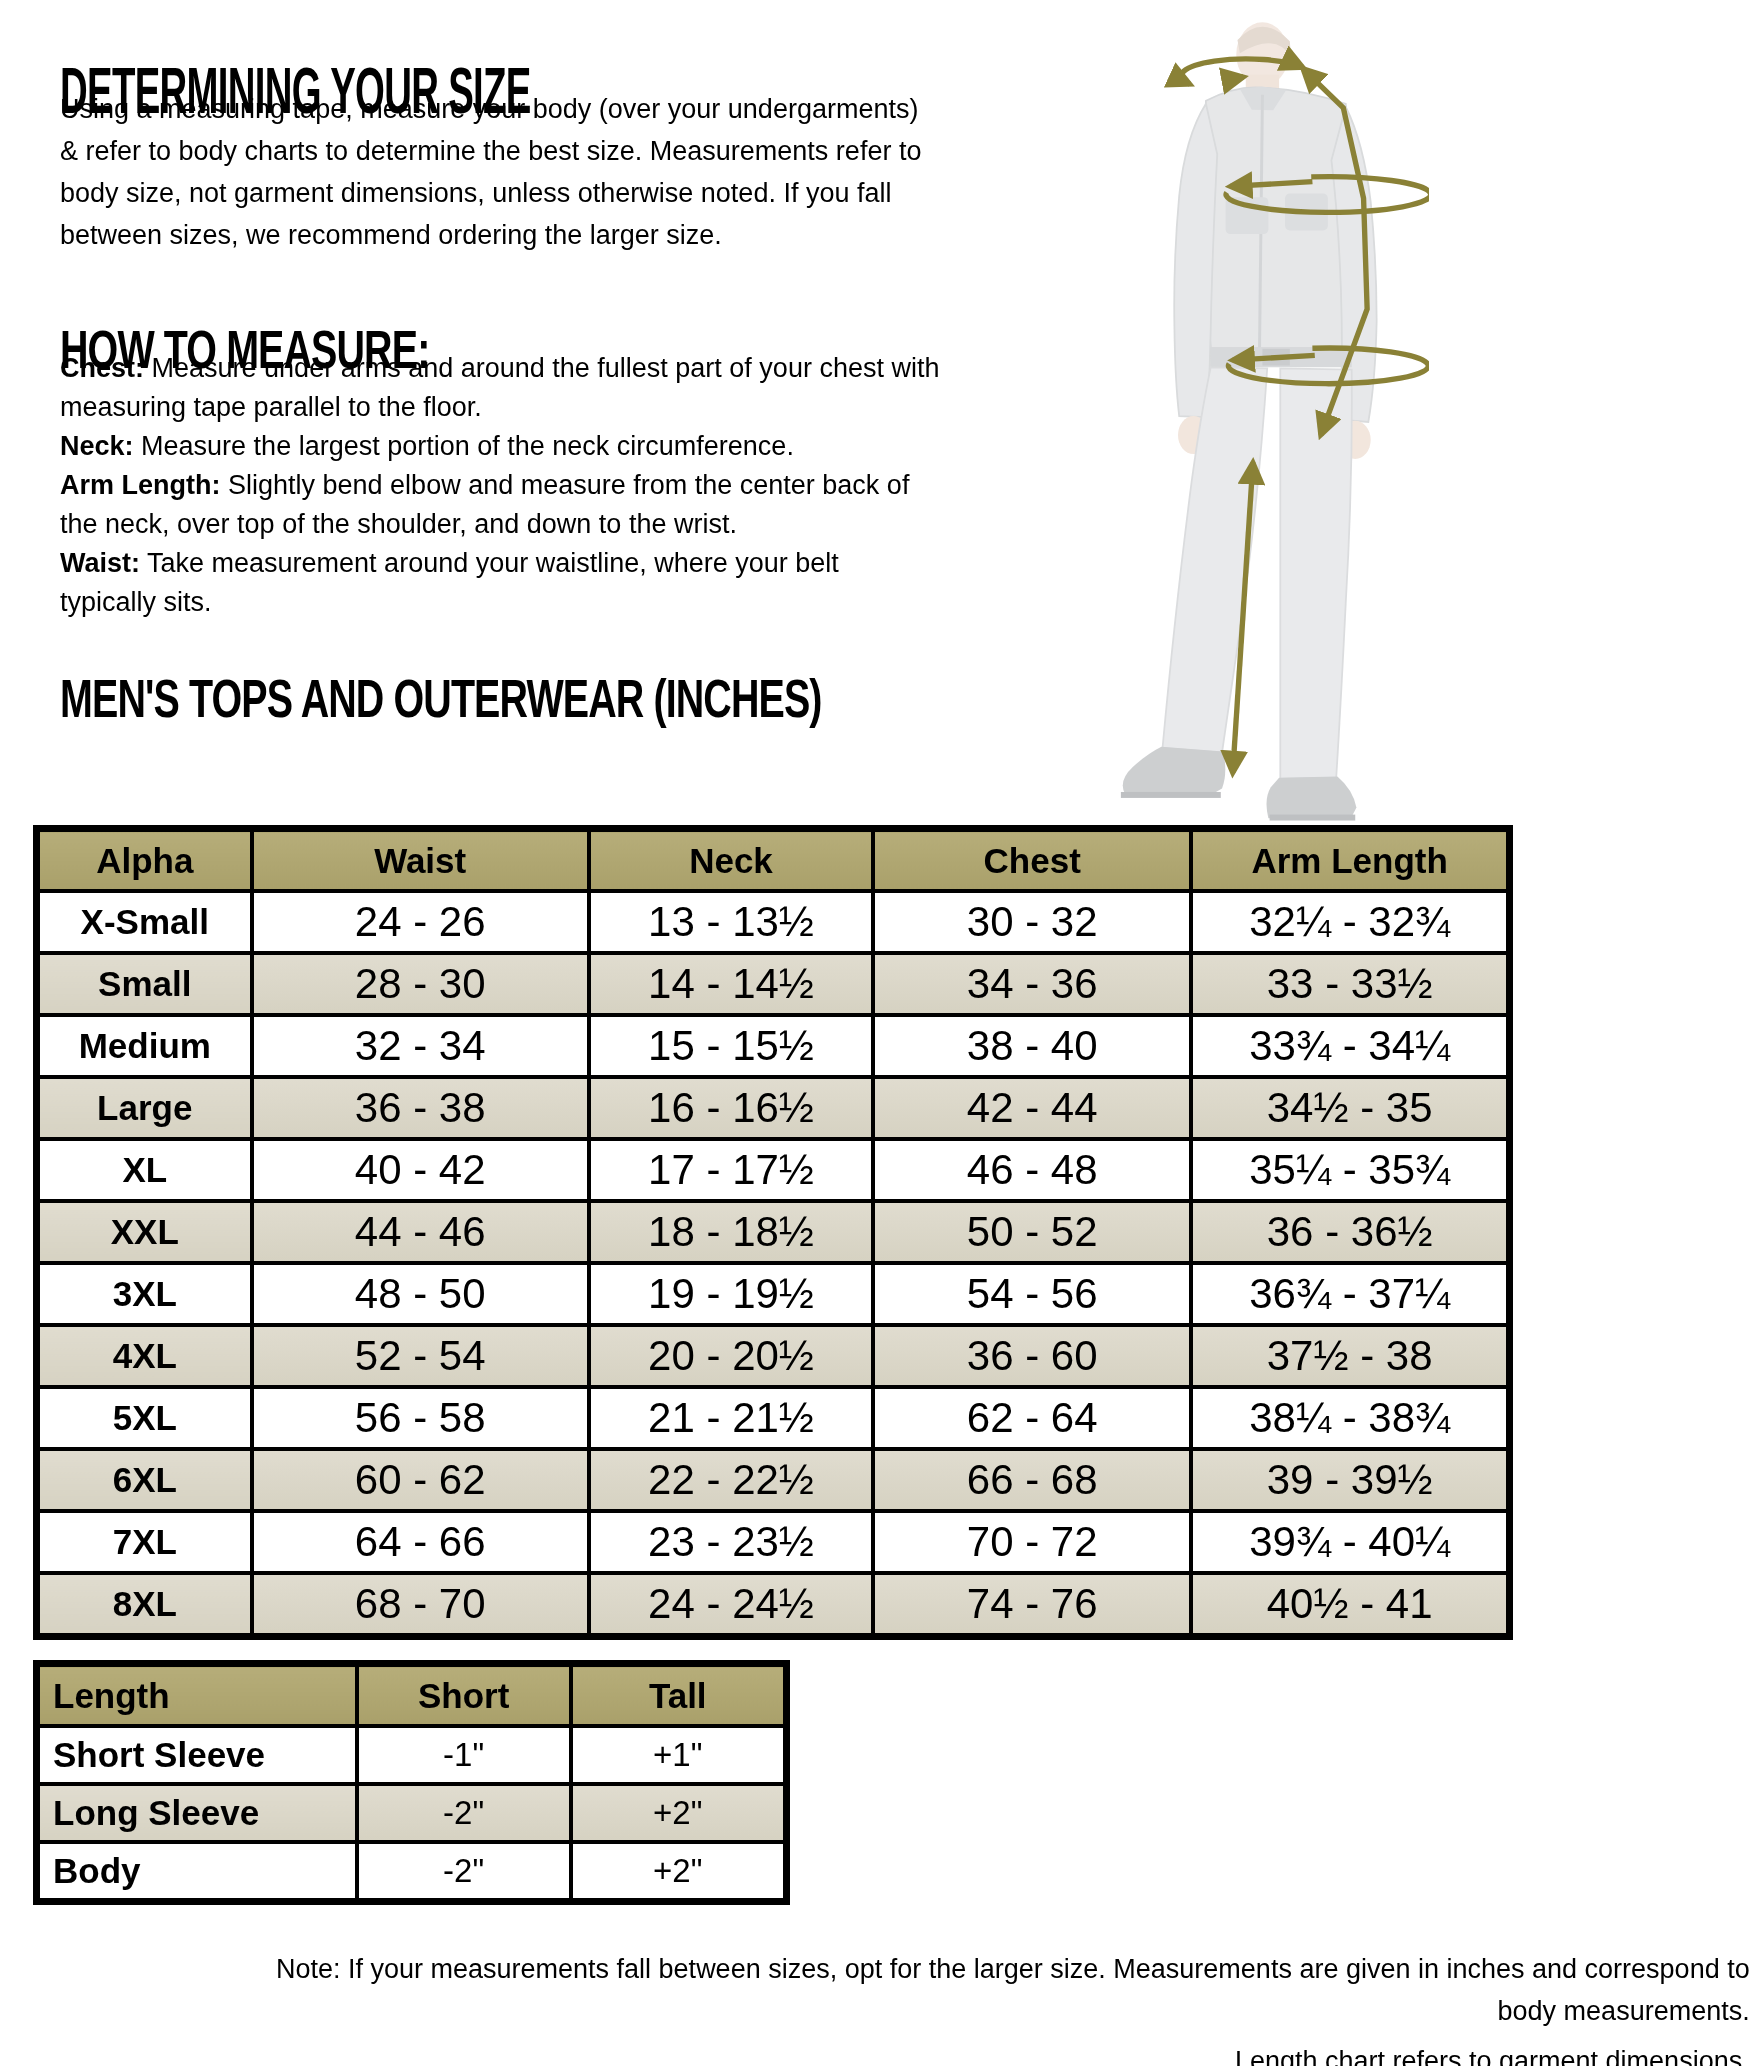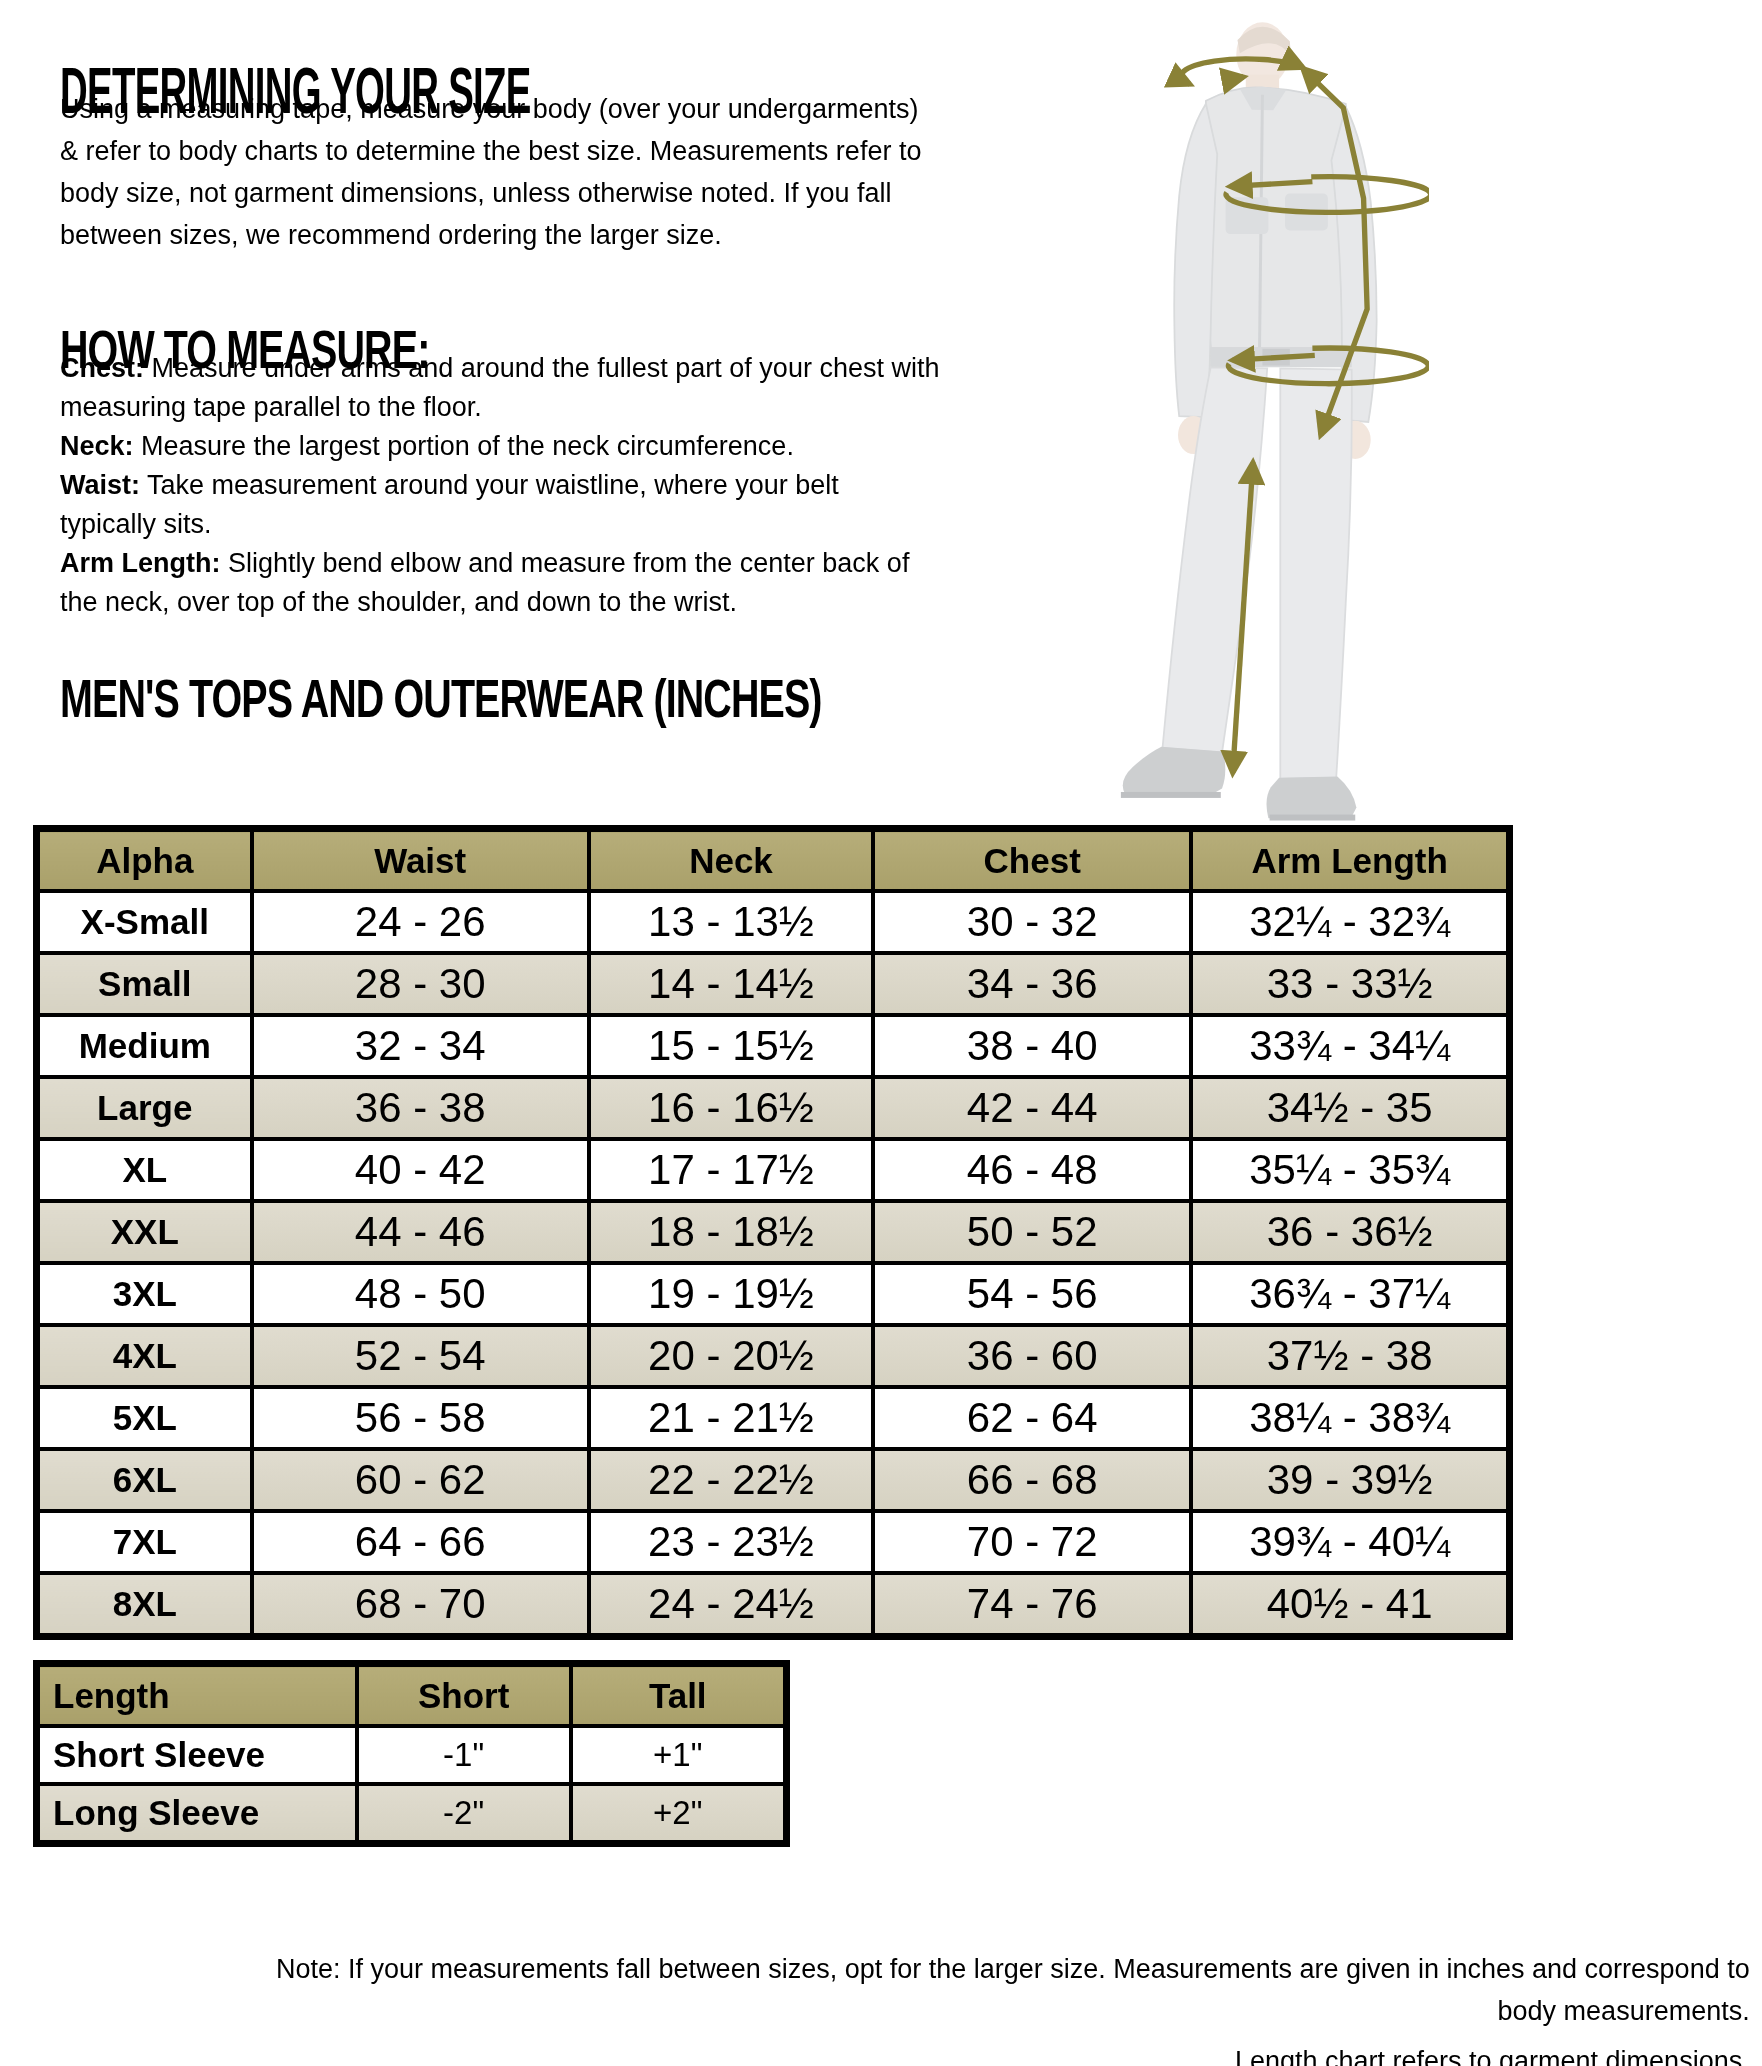--- a/index.html
+++ b/index.html
@@ -85,24 +85,24 @@
 &amp; refer to body charts to determine the best size. Measurements refer to
 body size, not garment dimensions, unless otherwise noted. If you fall
 between sizes, we recommend ordering the larger size.</div>
 
 <h2 class="h2"><span class="cond">HOW TO MEASURE:</span></h2>
 
 <div class="howto">
   <p><span class="lead">Chest:</span> <span class="body-text">Measure under arms and around the fullest part of your chest with
 measuring tape parallel to the floor.</span></p>
   <p><span class="lead">Neck:</span> <span class="body-text">Measure the largest portion of the neck circumference.</span></p>
+  <p><span class="lead">Arm Length:</span> <span class="body-text">Slightly bend elbow and measure from the center back of
+the neck, over top of the shoulder, and down to the wrist.</span></p>
   <p><span class="lead">Waist:</span> <span class="body-text">Take measurement around your waistline, where your belt
 typically sits.</span></p>
-  <p><span class="lead">Arm Length:</span> <span class="body-text">Slightly bend elbow and measure from the center back of
-the neck, over top of the shoulder, and down to the wrist.</span></p>
 </div>
 
 <h2 class="h3"><span class="cond">MEN'S TOPS AND OUTERWEAR (INCHES)</span></h2>
 
 <table id="size-table">
   <colgroup>
     <col style="width:14.6%">
       <col style="width:22.9%">
       <col style="width:19.3%">
       <col style="width:21.6%">
@@ -222,20 +222,25 @@
       <tr>
         <td>Short Sleeve</td>
         <td>-1"</td>
         <td>+1"</td>
       </tr>
       <tr>
         <td>Long Sleeve</td>
         <td>-2"</td>
         <td>+2"</td>
       </tr>
+      <tr>
+        <td>Body</td>
+        <td>-2"</td>
+        <td>+2"</td>
+      </tr>
     </tbody>
 </table>
 
 <div class="notes">
   <p>Note: If your measurements fall between sizes, opt for the larger size. Measurements are given in inches and correspond to
 body measurements.</p>
   <p>Length chart refers to garment dimensions.</p>
 </div>
 
 <svg class="figure" viewBox="0 0 580 1400" xmlns="http://www.w3.org/2000/svg">

